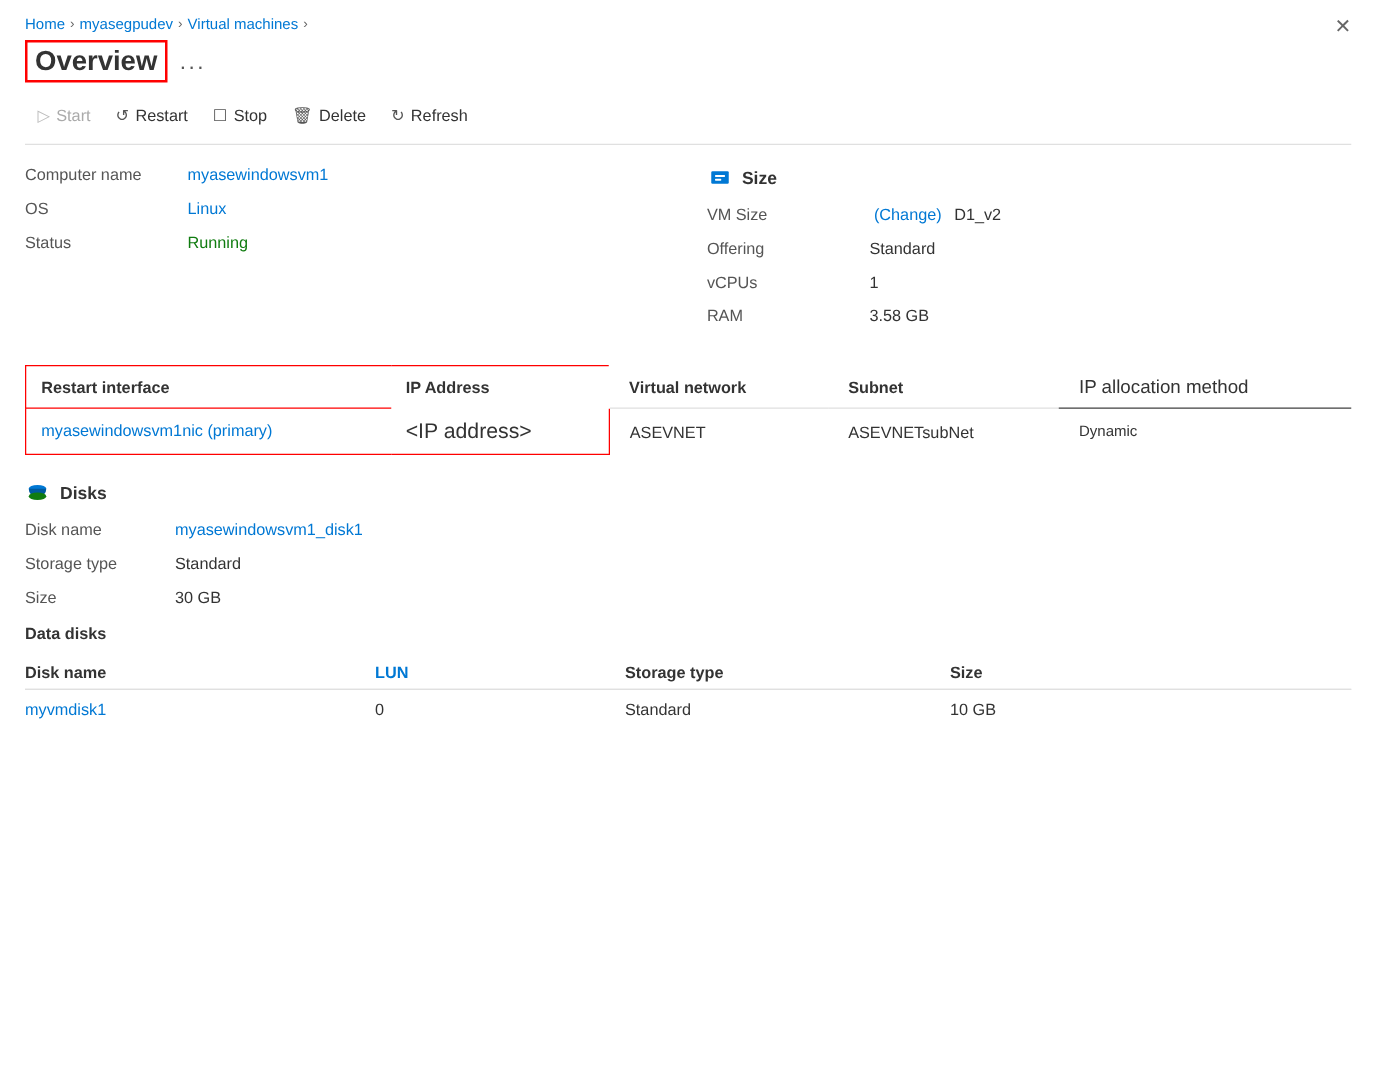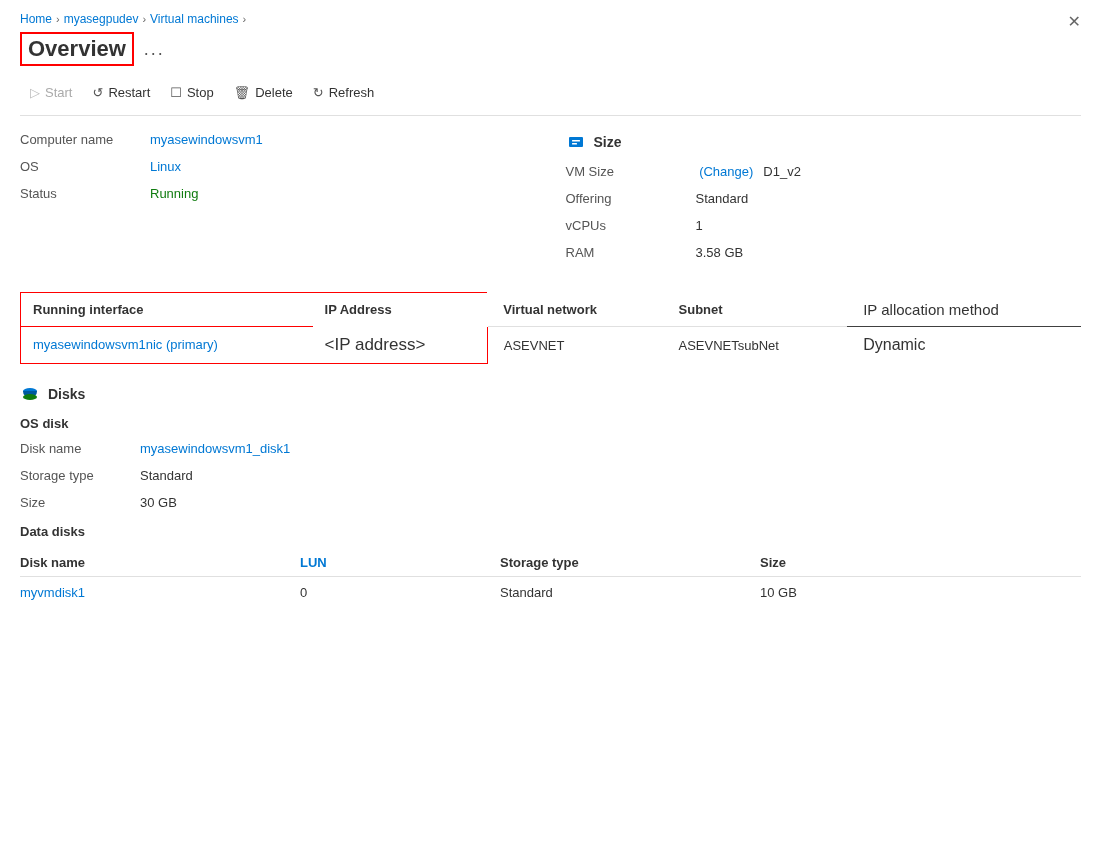--- a/index.html
+++ b/index.html
@@ -263,21 +263,21 @@
       </div>
     </div>
   </div>
 
   <div class="net-section">
 
     <table style="width:100%; border-collapse:collapse;">
       <thead>
         <tr>
           <th style="text-align:left; font-weight:600; font-size:13px; color:#333; padding:8px 12px; border-bottom:1px solid #e0e0e0; border:1.5px solid red; border-right:none;">
-            <span>Running interface</span>
+            <span>Restart interface</span>
           </th>
           <th style="text-align:left; font-weight:600; font-size:13px; color:#333; padding:8px 12px; border-bottom:1px solid #e0e0e0; border-top:1.5px solid red; border-bottom:1.5px solid transparent;">
             <span>IP Address</span>
           </th>
           <th style="text-align:left; font-weight:600; font-size:13px; color:#333; padding:8px 16px; border-bottom:1px solid #e0e0e0;">
             <span>Virtual network</span>
           </th>
           <th style="text-align:left; font-weight:600; font-size:13px; color:#333; padding:8px 16px; border-bottom:1px solid #e0e0e0;">
             <span>Subnet</span>
           </th>
@@ -293,41 +293,40 @@
           </td>
           <td style="padding:8px 12px; font-size:17px; border-bottom:1.5px solid red; border-right:1.5px solid red;">
             <span>&lt;IP address&gt;</span>
           </td>
           <td style="padding:8px 16px; font-size:13px;">
             <span>ASEVNET</span>
           </td>
           <td style="padding:8px 16px; font-size:13px;">
             <span>ASEVNETsubNet</span>
           </td>
-          <td style="padding:8px 16px; font-size:16px;">
+          <td style="padding:8px 16px; font-size:12px;">
             <span>Dynamic</span>
           </td>
         </tr>
       </tbody>
     </table>
   </div>
 
   <div class="section">
     <div class="section-header">
       <span class="section-icon">
         <svg width="20" height="20" viewBox="0 0 20 20" fill="none">
           <ellipse cx="10" cy="7" rx="7" ry="3" fill="#0078d4"></ellipse>
           <path d="M3 7 Q3 13 10 13 Q17 13 17 7" fill="#005a9e"></path>
           <ellipse cx="10" cy="13" rx="7" ry="3" fill="#107c10"></ellipse>
         </svg>
       </span>
       <span class="section-title dark">Disks</span>
     </div>
 
-    <div class="subsection-title">OS disk</div>
     <div class="prop-row">
       <span class="prop-label" style="width:120px;">Disk name</span>
       <span class="prop-value link">myasewindowsvm1_disk1</span>
     </div>
     <div class="prop-row">
       <span class="prop-label" style="width:120px;">Storage type</span>
       <span class="prop-value">Standard</span>
     </div>
     <div class="prop-row">
       <span class="prop-label" style="width:120px;">Size</span>

